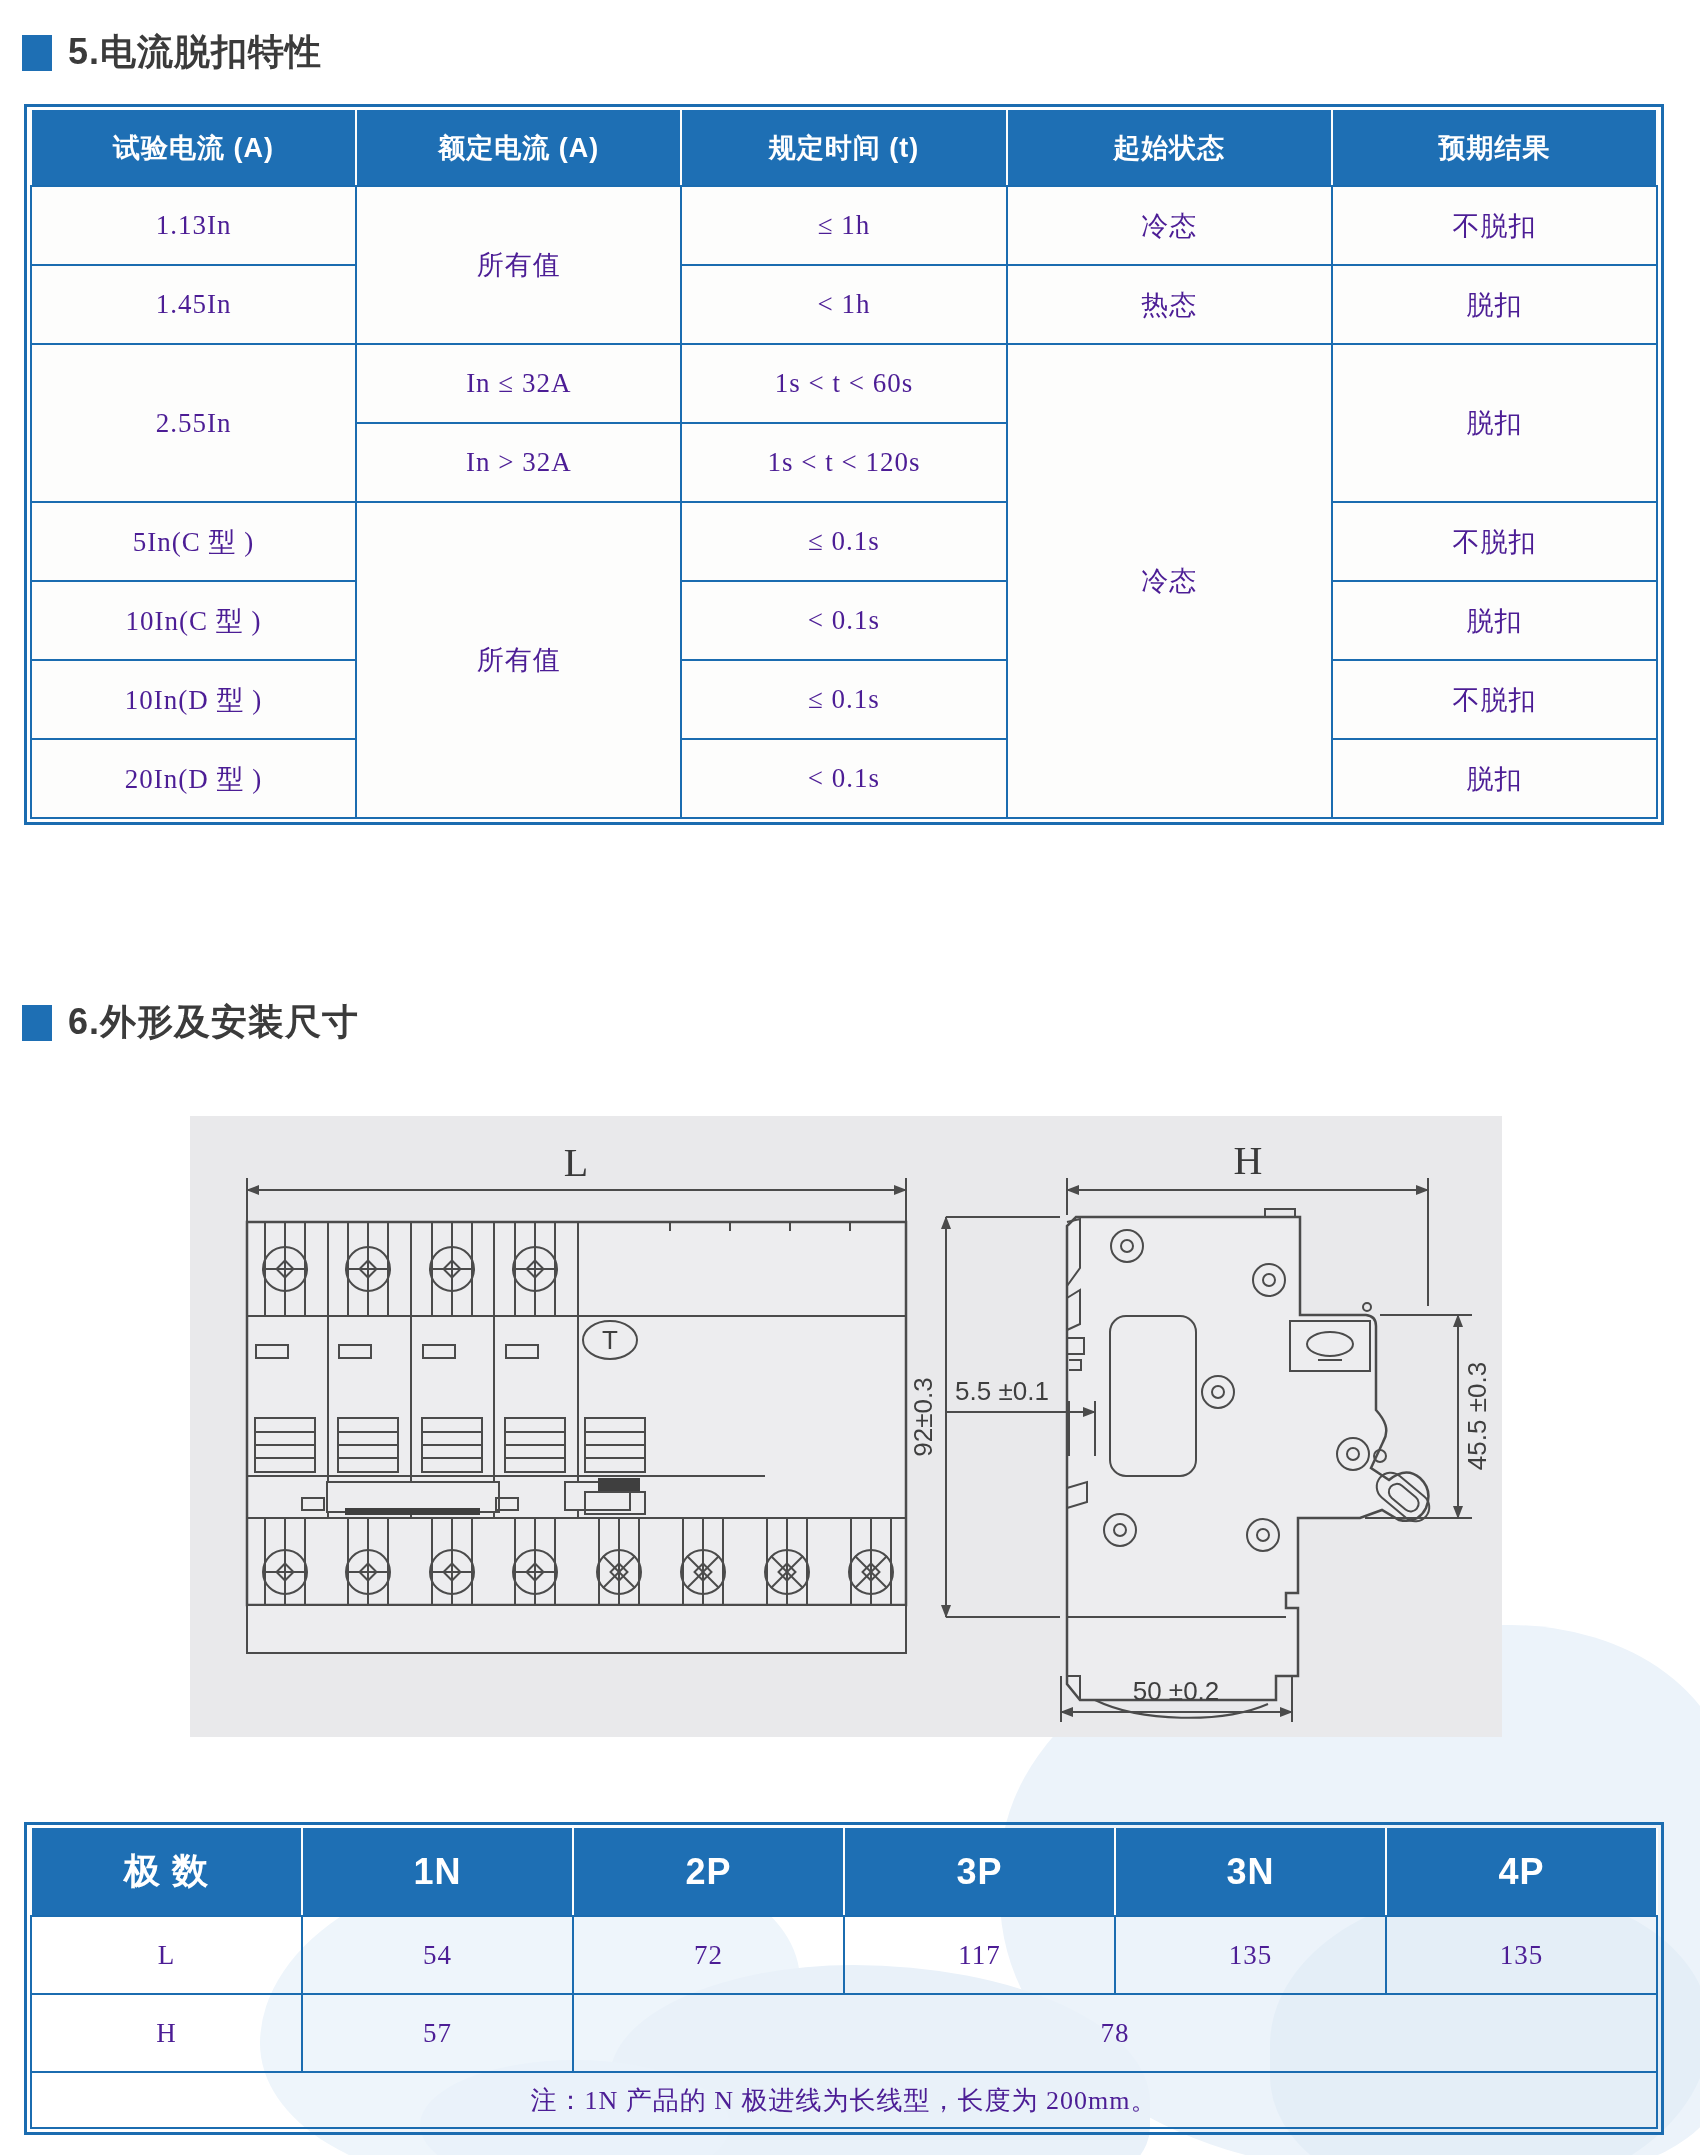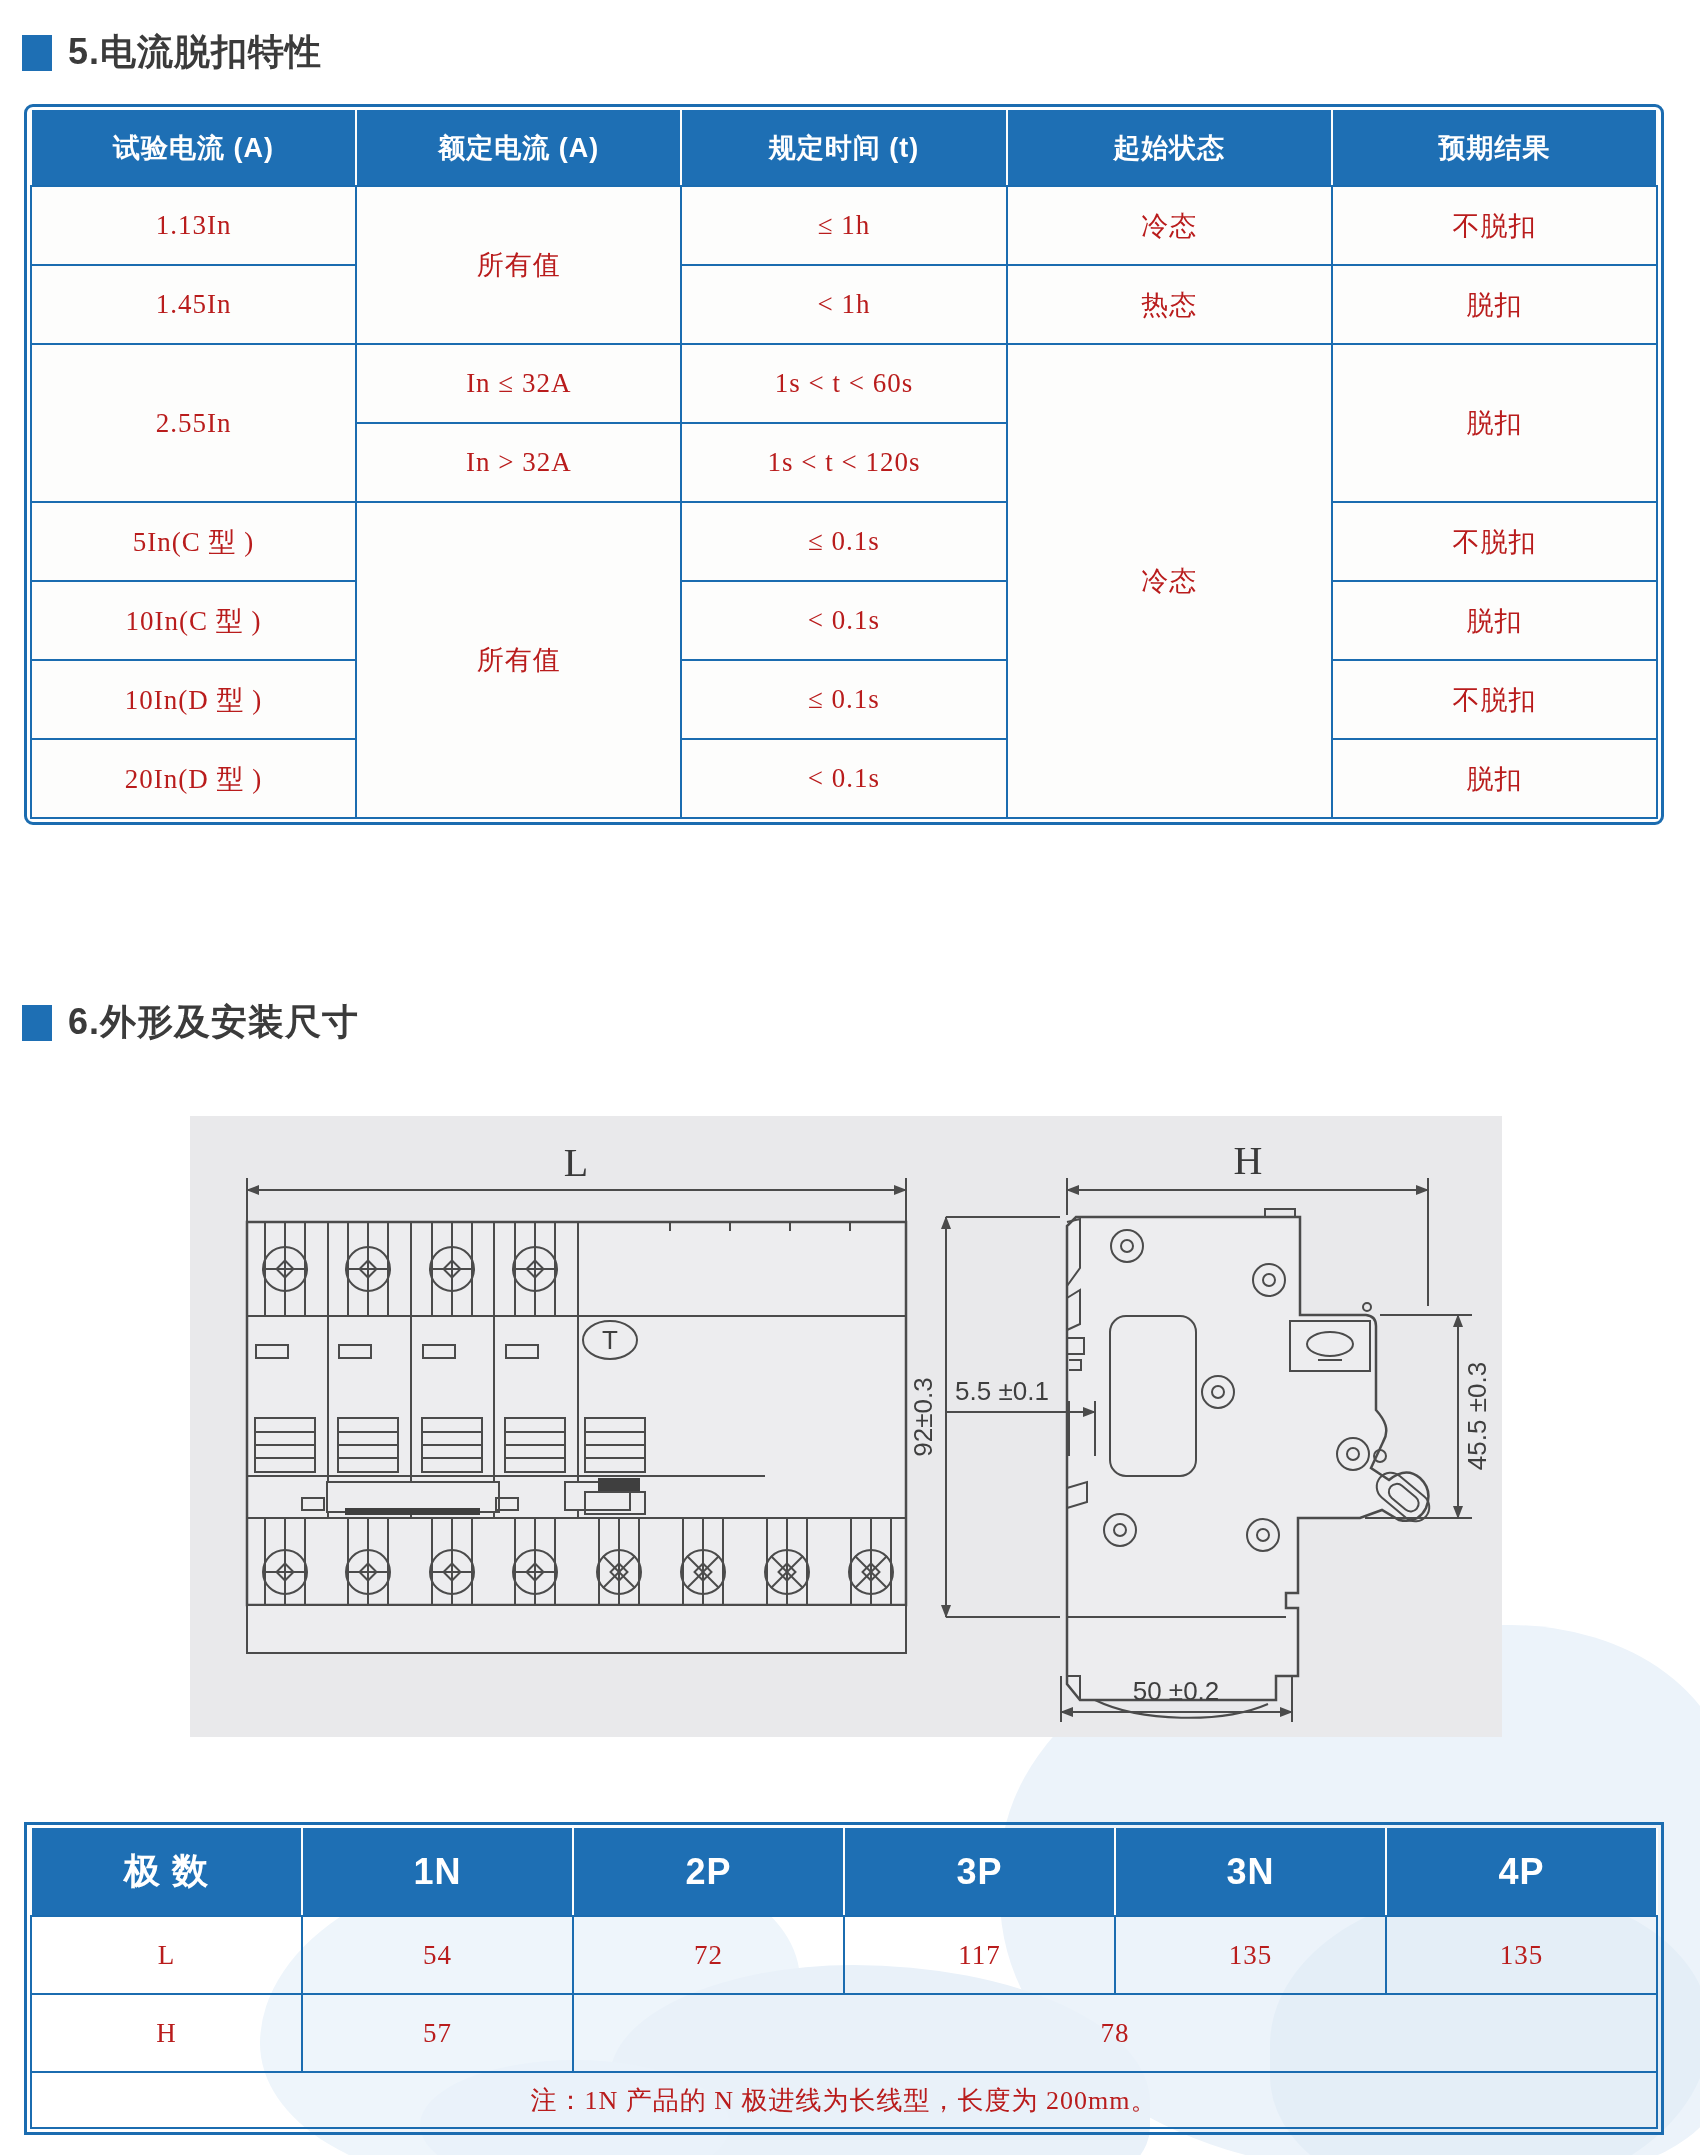--- a/index.html
+++ b/index.html
@@ -20,21 +20,21 @@
   .tbl-wrap{border:3px solid #1b6cb0;padding:3px;box-sizing:border-box;}
   table{width:100%;border-collapse:collapse;table-layout:fixed;}
   td,th{text-align:center;vertical-align:middle;box-sizing:border-box;}
   th{
     background:#1e6fb4;color:#ffffff;font-size:27px;font-weight:bold;letter-spacing:1px;
     border:2px solid #fdfdfc;border-top:none;border-bottom:2px solid #1b6cb0;
   }
   td{
     border:2px solid #1b6cb0;
     font-family:"Liberation Serif","DejaVu Serif",serif;
-    font-size:27px;color:#b91c1c;letter-spacing:1px;
+    font-size:27px;color:#4c1d95;letter-spacing:1px;
   }
   .trip th{height:76px;}
   .trip td{height:79px;background:#fdfdfc;}
   .dim th{height:88px;font-size:36px;}
   .dim td{height:78px;background:transparent;}
   .dim td.note-cell{height:56px;font-size:26px;}
 
   
   .panel{background:#e9e9eb;}
   svg text{font-family:"Liberation Sans", sans-serif;}
@@ -52,21 +52,21 @@
 <div class="blob" style="left:260px;top:1855px;width:540px;height:330px;background:#eef5fb;border-radius:60% 40% 50% 45%;"></div>
 <div class="blob" style="left:610px;top:1965px;width:540px;height:250px;background:#e9f1f9;border-radius:45% 55% 35% 50%;"></div>
 <div class="blob" style="left:1270px;top:1890px;width:440px;height:310px;background:#e4eef7;border-radius:50% 45% 55% 40%;"></div>
 <div class="blob" style="left:420px;top:2060px;width:310px;height:130px;background:#eaf2fa;border-radius:50%;"></div>
 
 <div class="layer sec-head" style="left:22px;top:28px;">
   <span class="sec-sq"></span>
   <span class="sec-title">5.电流脱扣特性</span>
 </div>
 
-<div class="layer tbl-wrap" style="left:24px;top:104px;width:1640px;background:#ffffff;border-radius:9px;">
+<div class="layer tbl-wrap" style="left:24px;top:104px;width:1640px;background:#ffffff;">
   <table class="trip">
     <colgroup>
         <col>
         <col>
         <col>
         <col>
         <col>
       </colgroup>
     <tbody>
         <tr>

